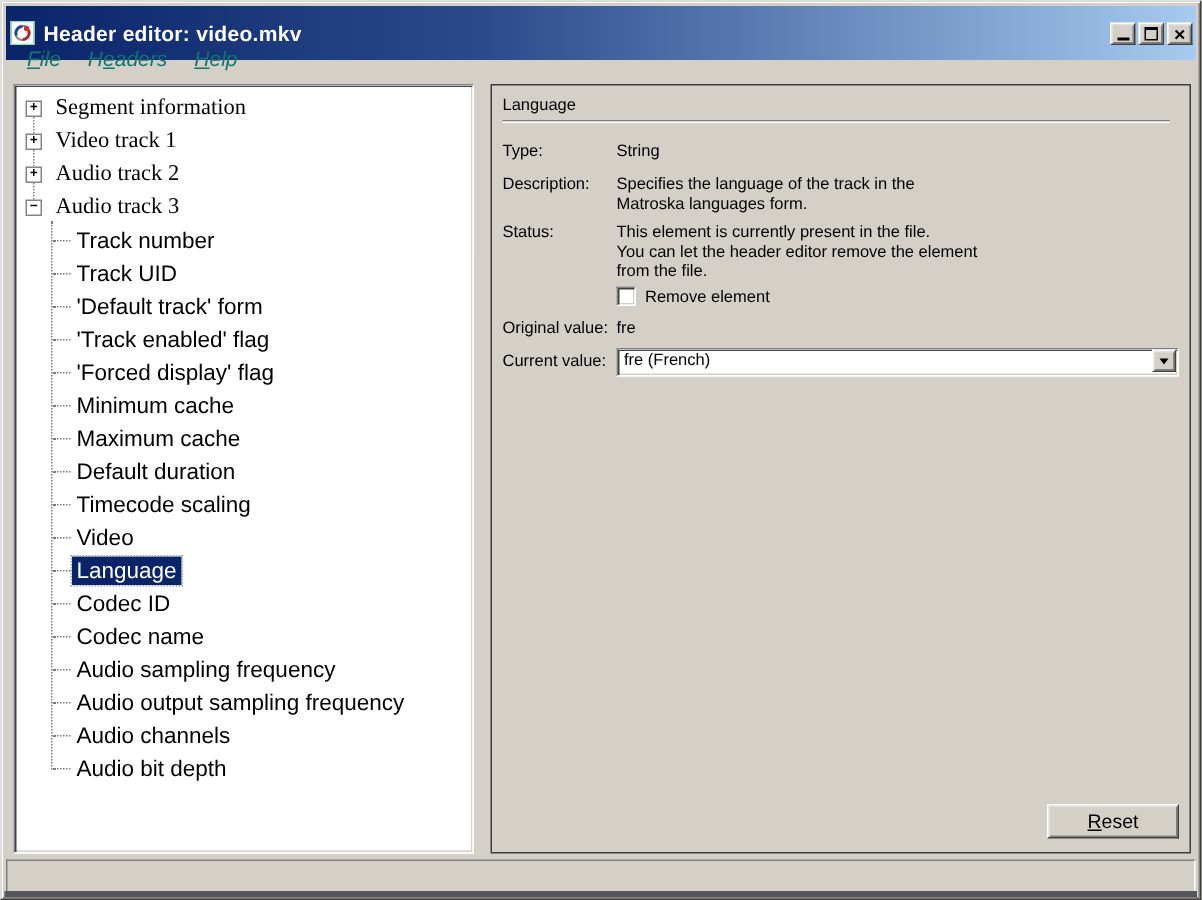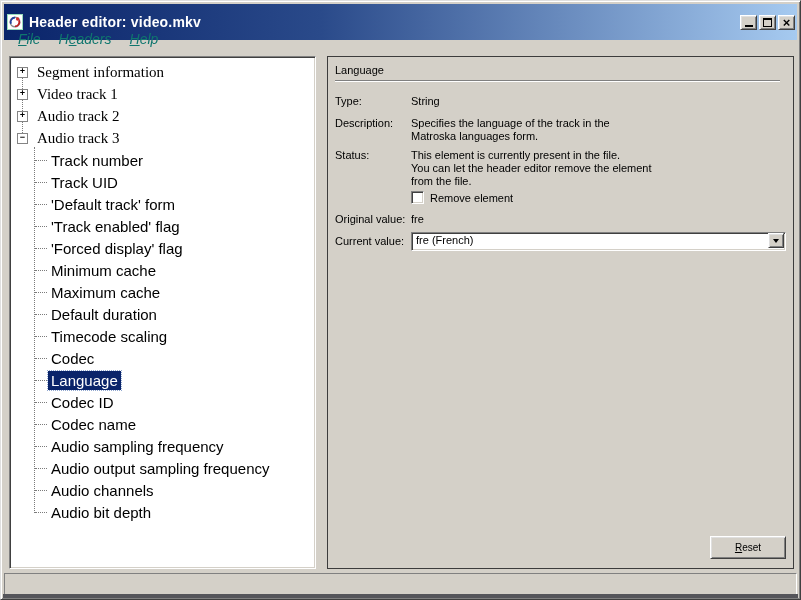--- a/index.html
+++ b/index.html
@@ -91,22 +91,22 @@
   }
   #combo-value{flex:1;padding:0 4px;line-height:15px;overflow:hidden;white-space:nowrap;}
   #combo-arrow-btn{
     width:16px;height:15px;margin-right:1px;background:#d4d0c8;
     border:1px solid;border-color:#ffffff #404040 #404040 #ffffff;
     box-shadow:inset 1px 1px 0 #dfdfdf, inset -1px -1px 0 #808080;
     display:flex;align-items:center;justify-content:center;cursor:default;flex:0 0 auto;
   }
   .arrow-down{width:0;height:0;border-left:3px solid transparent;border-right:3px solid transparent;border-top:4px solid #000;}
   #reset-button{
-    position:absolute;right:7px;bottom:9px;width:76px;height:23px;
-    background:#d4d0c8;font-size:10px;color:#000;
+    position:absolute;right:7px;bottom:9px;width:88px;height:23px;
+    background:#d4d0c8;font-size:13px;color:#000;
     border:1px solid;border-color:#ffffff #404040 #404040 #ffffff;
     box-shadow:inset 1px 1px 0 #dfdfdf, inset -1px -1px 0 #808080;
     display:flex;align-items:center;justify-content:center;cursor:default;
     font-family:"Liberation Sans",sans-serif;
   }
   #reset-button .ak{text-decoration:underline;}
   
   #statusbar{
     position:absolute;left:3px;right:3px;top:572px;height:22px;
     background:#d4d0c8;
@@ -189,21 +189,21 @@
         <div class="trow child">
           <span class="tlabel">Maximum cache</span>
         </div>
         <div class="trow child">
           <span class="tlabel">Default duration</span>
         </div>
         <div class="trow child">
           <span class="tlabel">Timecode scaling</span>
         </div>
         <div class="trow child">
-          <span class="tlabel">Codec</span>
+          <span class="tlabel">Video</span>
         </div>
         <div class="trow child">
           <span class="tlabel selected">Language</span>
         </div>
         <div class="trow child">
           <span class="tlabel">Codec ID</span>
         </div>
         <div class="trow child">
           <span class="tlabel">Codec name</span>
         </div>

